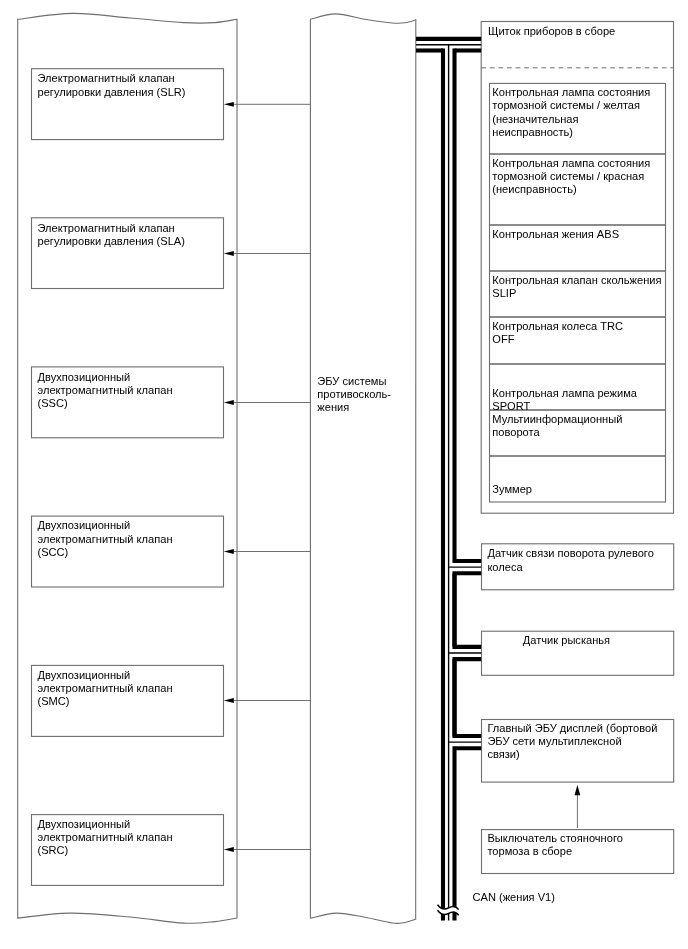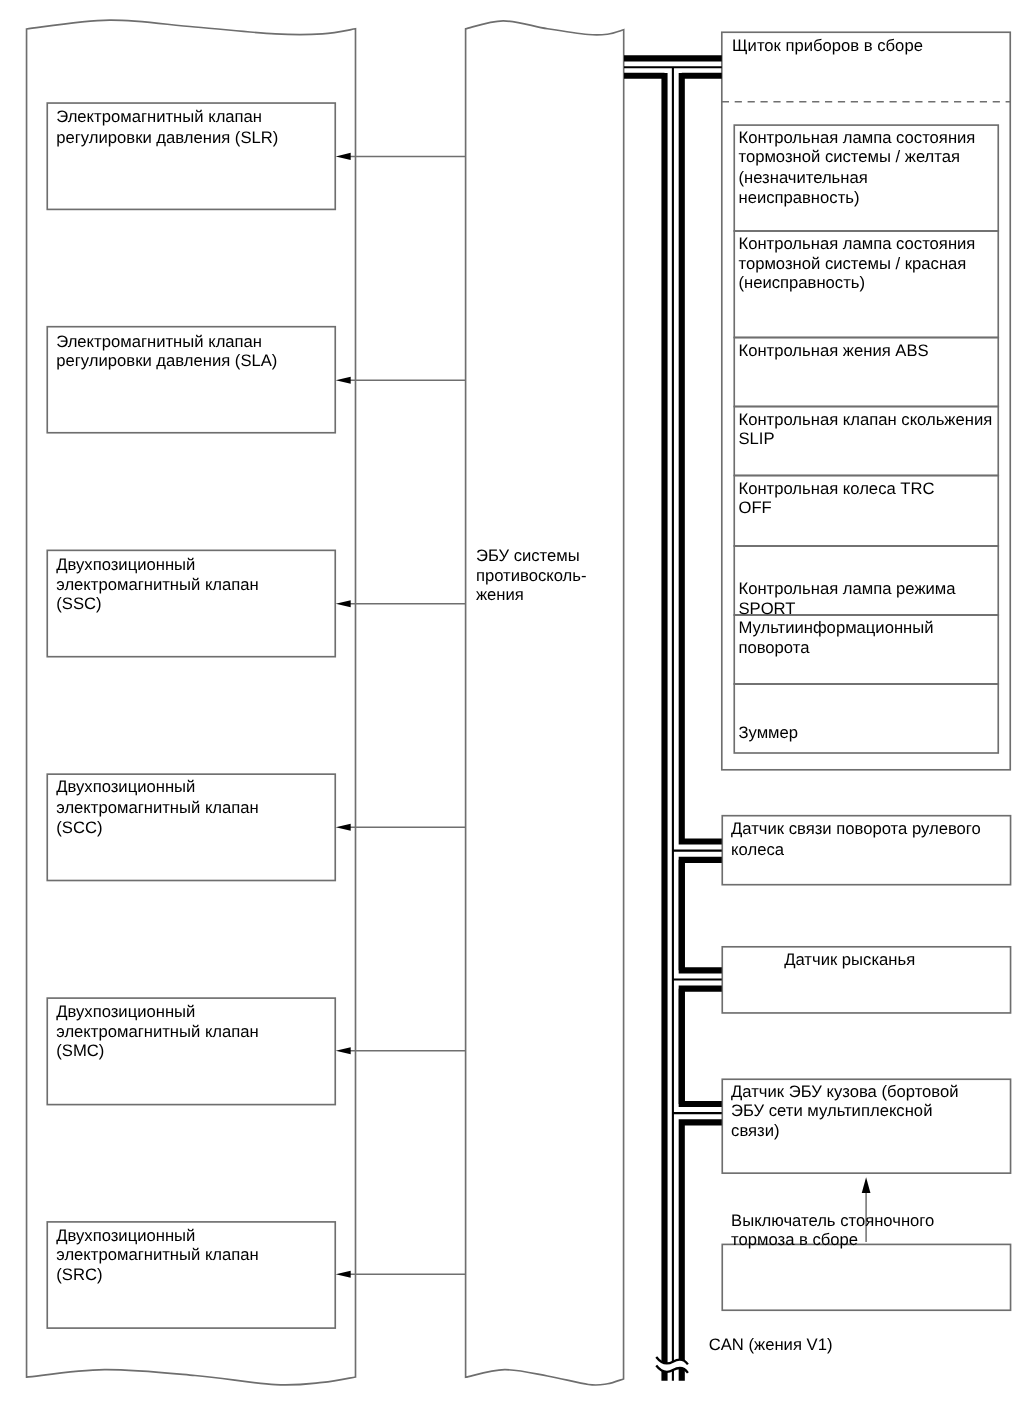--- a/index.html
+++ b/index.html
@@ -117,21 +117,21 @@
 (SSC)</div>
   <div class="lbl" style="left:37.5px;top:519.3px;width:185px">Двухпозиционный
 электромагнитный клапан
 (SCC)</div>
   <div class="lbl" style="left:37.5px;top:668.6px;width:185px">Двухпозиционный
 электромагнитный клапан
 (SMC)</div>
   <div class="lbl" style="left:37.5px;top:817.8px;width:185px">Двухпозиционный
 электромагнитный клапан
 (SRC)</div>
-  <div class="lbl" style="left:317.3px;top:365px;width:98px">ЭБУ системы
+  <div class="lbl" style="left:317.3px;top:375px;width:98px">ЭБУ системы
 противосколь-
 жения</div>
   <div class="lbl" style="left:488px;top:24.5px;width:180px">Щиток приборов в сборе</div>
   <div class="lbl" style="left:492.3px;top:86.1px;width:172px">Контрольная лампа состояния
 тормозной системы / желтая
 (незначительная
 неисправность)</div>
   <div class="lbl" style="left:492.3px;top:156.7px;width:172px">Контрольная лампа состояния
 тормозной системы / красная
 (неисправность)</div>
@@ -141,20 +141,20 @@
   <div class="lbl" style="left:492.3px;top:319.7px;width:172px">Контрольная колеса TRC
 OFF</div>
   <div class="lbl" style="left:492.3px;top:387px;width:172px">Контрольная лампа режима
 SPORT</div>
   <div class="lbl" style="left:492.3px;top:412.7px;width:172px">Мультиинформационный
 поворота</div>
   <div class="lbl" style="left:492.3px;top:483px;width:172px">Зуммер</div>
   <div class="lbl" style="left:487.4px;top:547.4px;width:182px">Датчик связи поворота рулевого
 колеса</div>
   <div class="lbl" style="left:522.8px;top:633.6px;width:182px">Датчик рысканья</div>
-  <div class="lbl" style="left:487.4px;top:722.0px;width:182px">Датчик ЭБУ кузова (бортовой
+  <div class="lbl" style="left:487.4px;top:722.0px;width:182px">Главный ЭБУ дисплей (бортовой
 ЭБУ сети мультиплексной
 связи)</div>
-  <div class="lbl" style="left:487.4px;top:808px;width:182px">Выключатель стояночного
+  <div class="lbl" style="left:487.4px;top:832.0px;width:182px">Выключатель стояночного
 тормоза в сборе</div>
   <div class="lbl" style="left:472.5px;top:890.5px;width:120px">CAN (жения V1)</div>
   </div>
 </div>
 
 </body></html>

